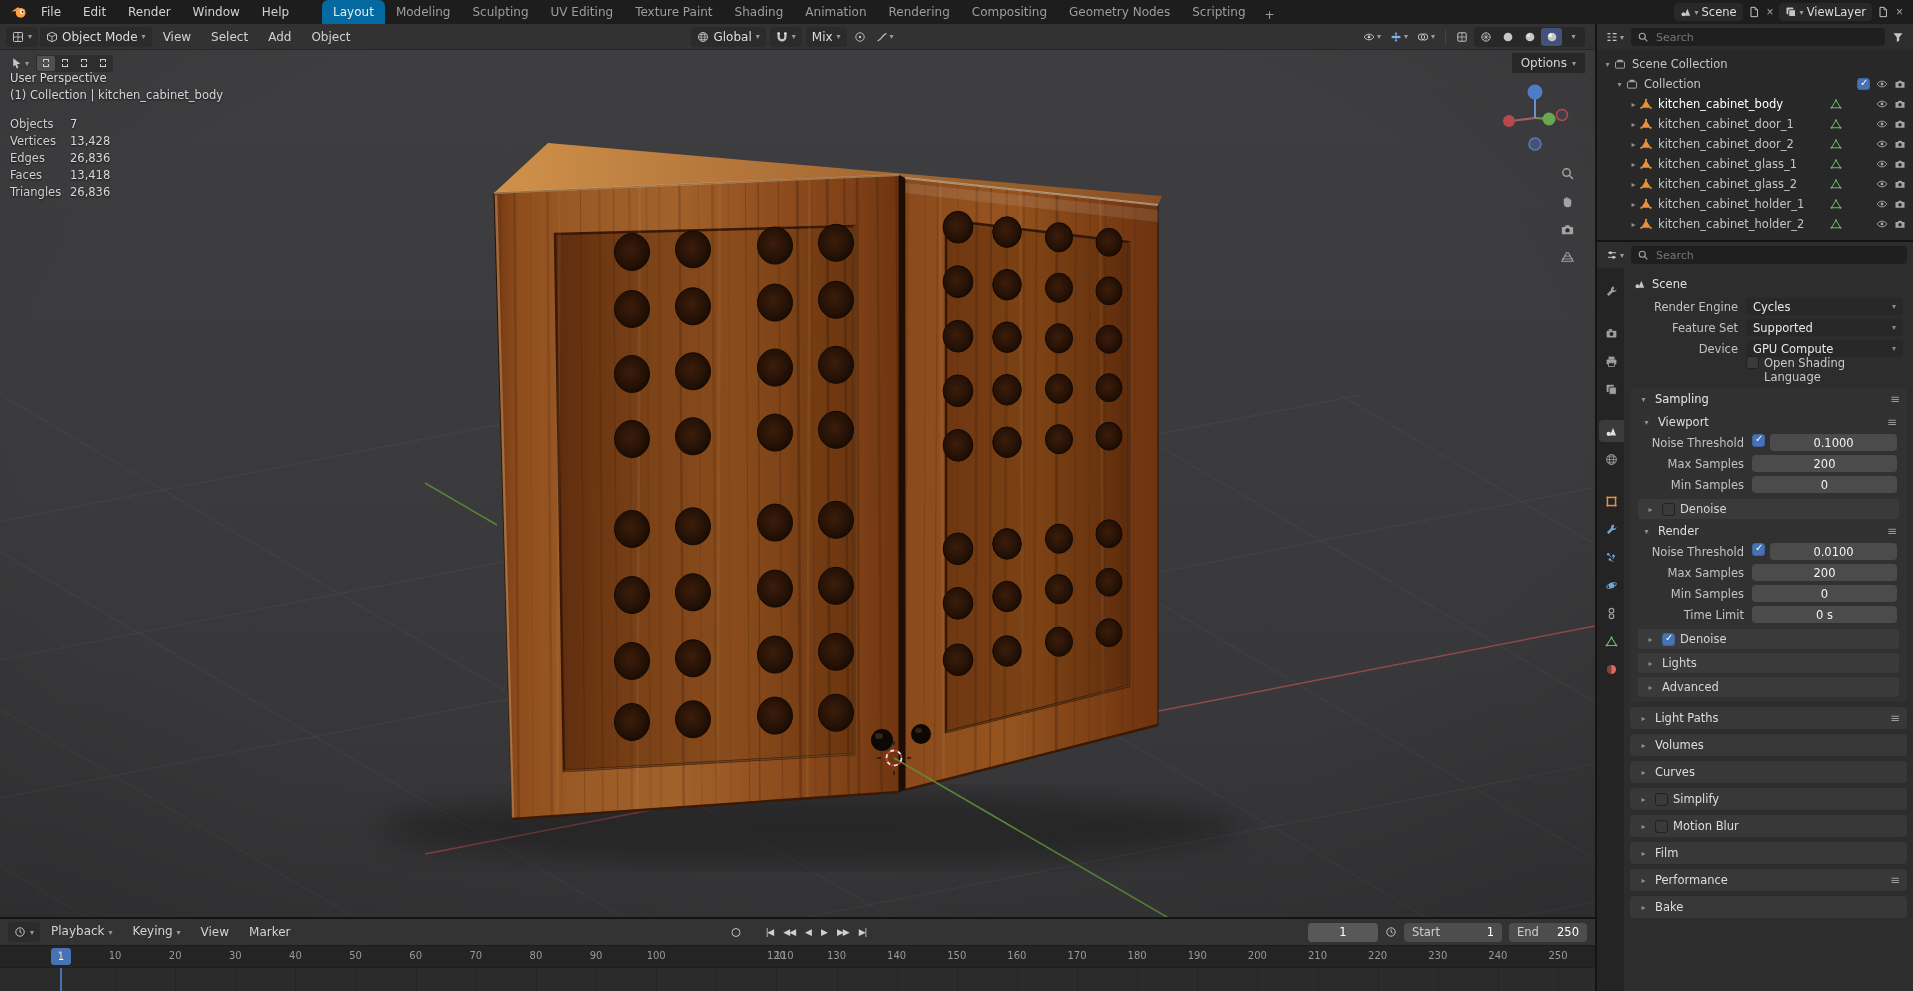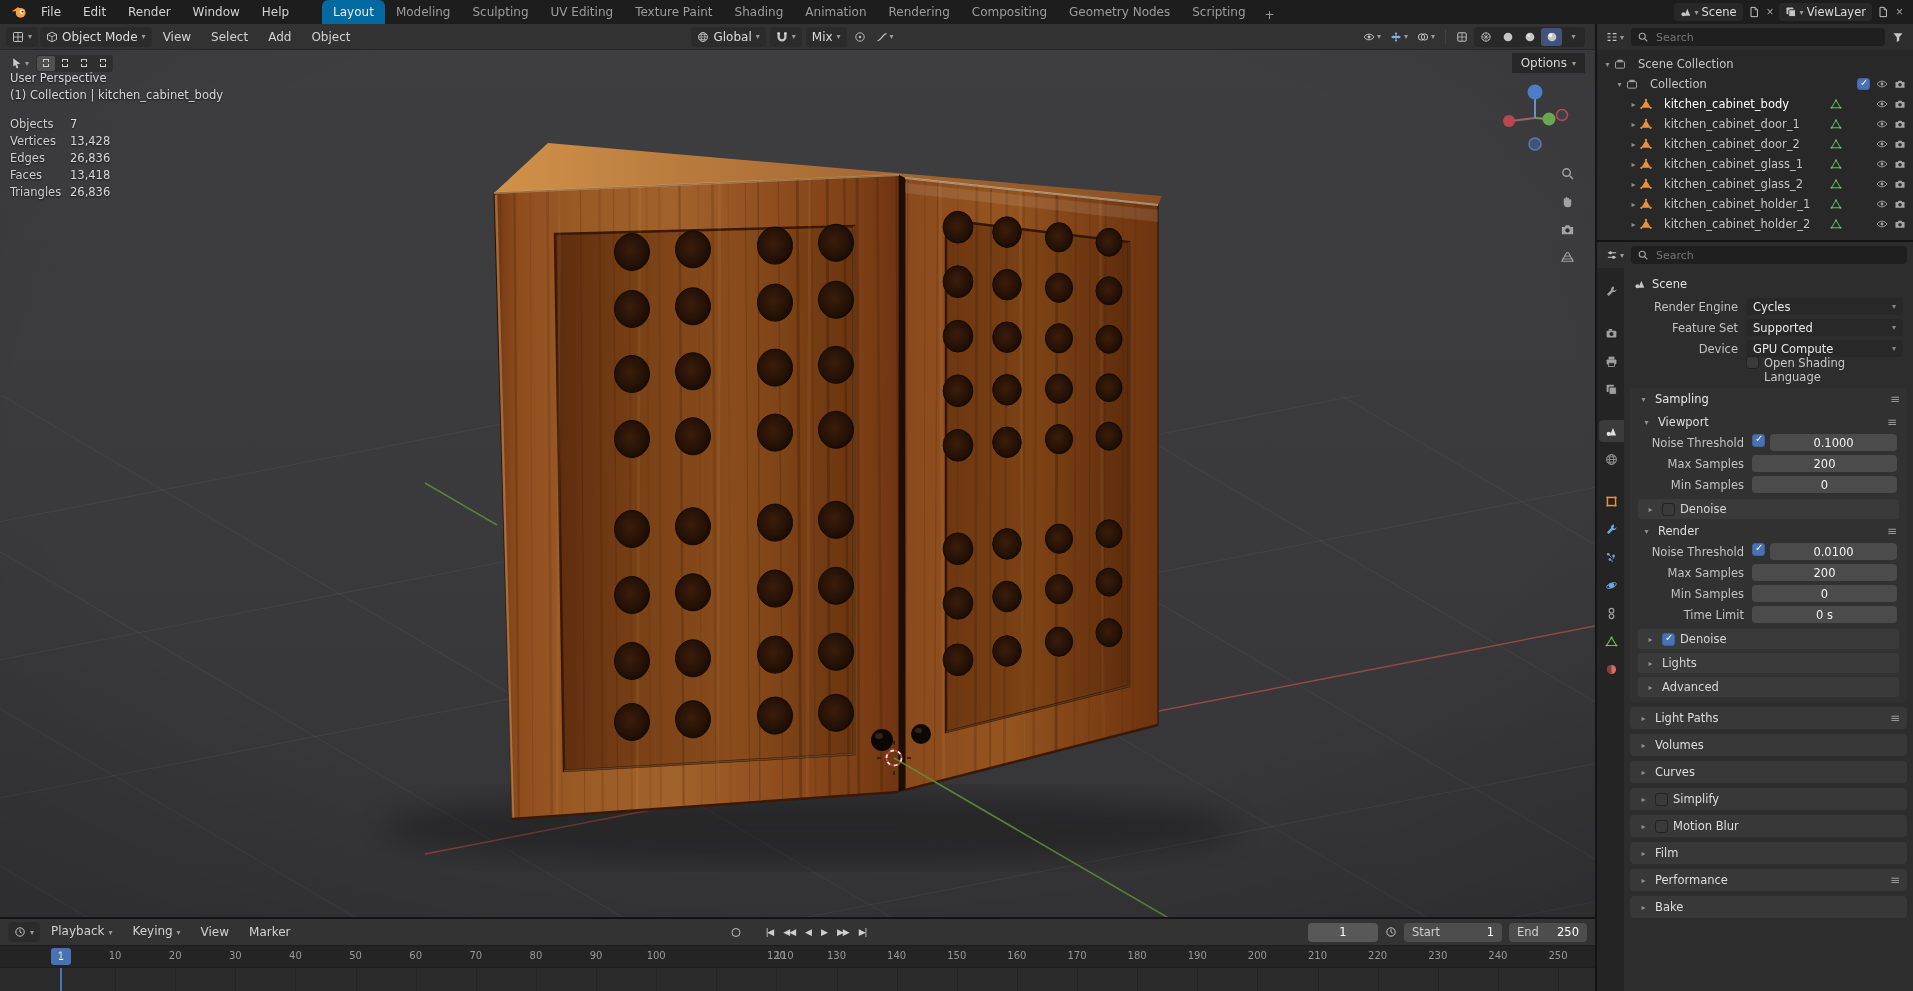--- a/index.html
+++ b/index.html
@@ -80,21 +80,21 @@
   .vline{position:absolute;top:0;bottom:0;width:1px;background:rgba(0,0,0,.16)}
   .ph{position:absolute;top:0;bottom:0;width:2px;background:#4772b3}
 
   
   .outliner{height:218px;background:#282828;border-bottom:2px solid #141414;display:flex;flex-direction:column}
   .o-header,.p-header{height:26px;background:#2d2d2d;display:flex;align-items:center;gap:4px;padding:0 6px;flex:0 0 26px}
   .search{flex:1;display:flex;align-items:center;gap:5px;background:#1f1f1f;border-radius:4px;height:18px;padding:0 6px}
   .search input{background:none;border:none;outline:none;color:#bdbdbd;font-size:11px;width:100%;font-family:inherit}
   .o-body{flex:1;padding-top:4px;overflow:hidden}
   .o-row{display:flex;align-items:center;height:20px;font-size:11.5px;color:#c5c5c5;padding-right:7px}
-  .o-row .name{margin-left:12px;white-space:nowrap}
+  .o-row .name{margin-left:6px;white-space:nowrap}
   .o-row.active .name{color:#fff}
   .chev{width:13px;text-align:center;color:#8f8f8f;font-size:8px;flex:0 0 13px}
   .o-right{margin-left:auto;display:flex;align-items:center;gap:6px}
   .o-gap{width:22px}
 
   
   .props{flex:1;display:flex;flex-direction:column;background:#2d2d2d}
   .p-wrap{flex:1;position:relative}
   .tabstrip{position:absolute;left:0;top:0;bottom:0;width:27px;background:#242424;display:flex;flex-direction:column;align-items:flex-end;padding-top:12px;gap:6px}
   .ptab{width:25px;height:22px;display:flex;align-items:center;justify-content:center;border:none;background:none;border-radius:4px 0 0 4px;color:#9f9f9f}

